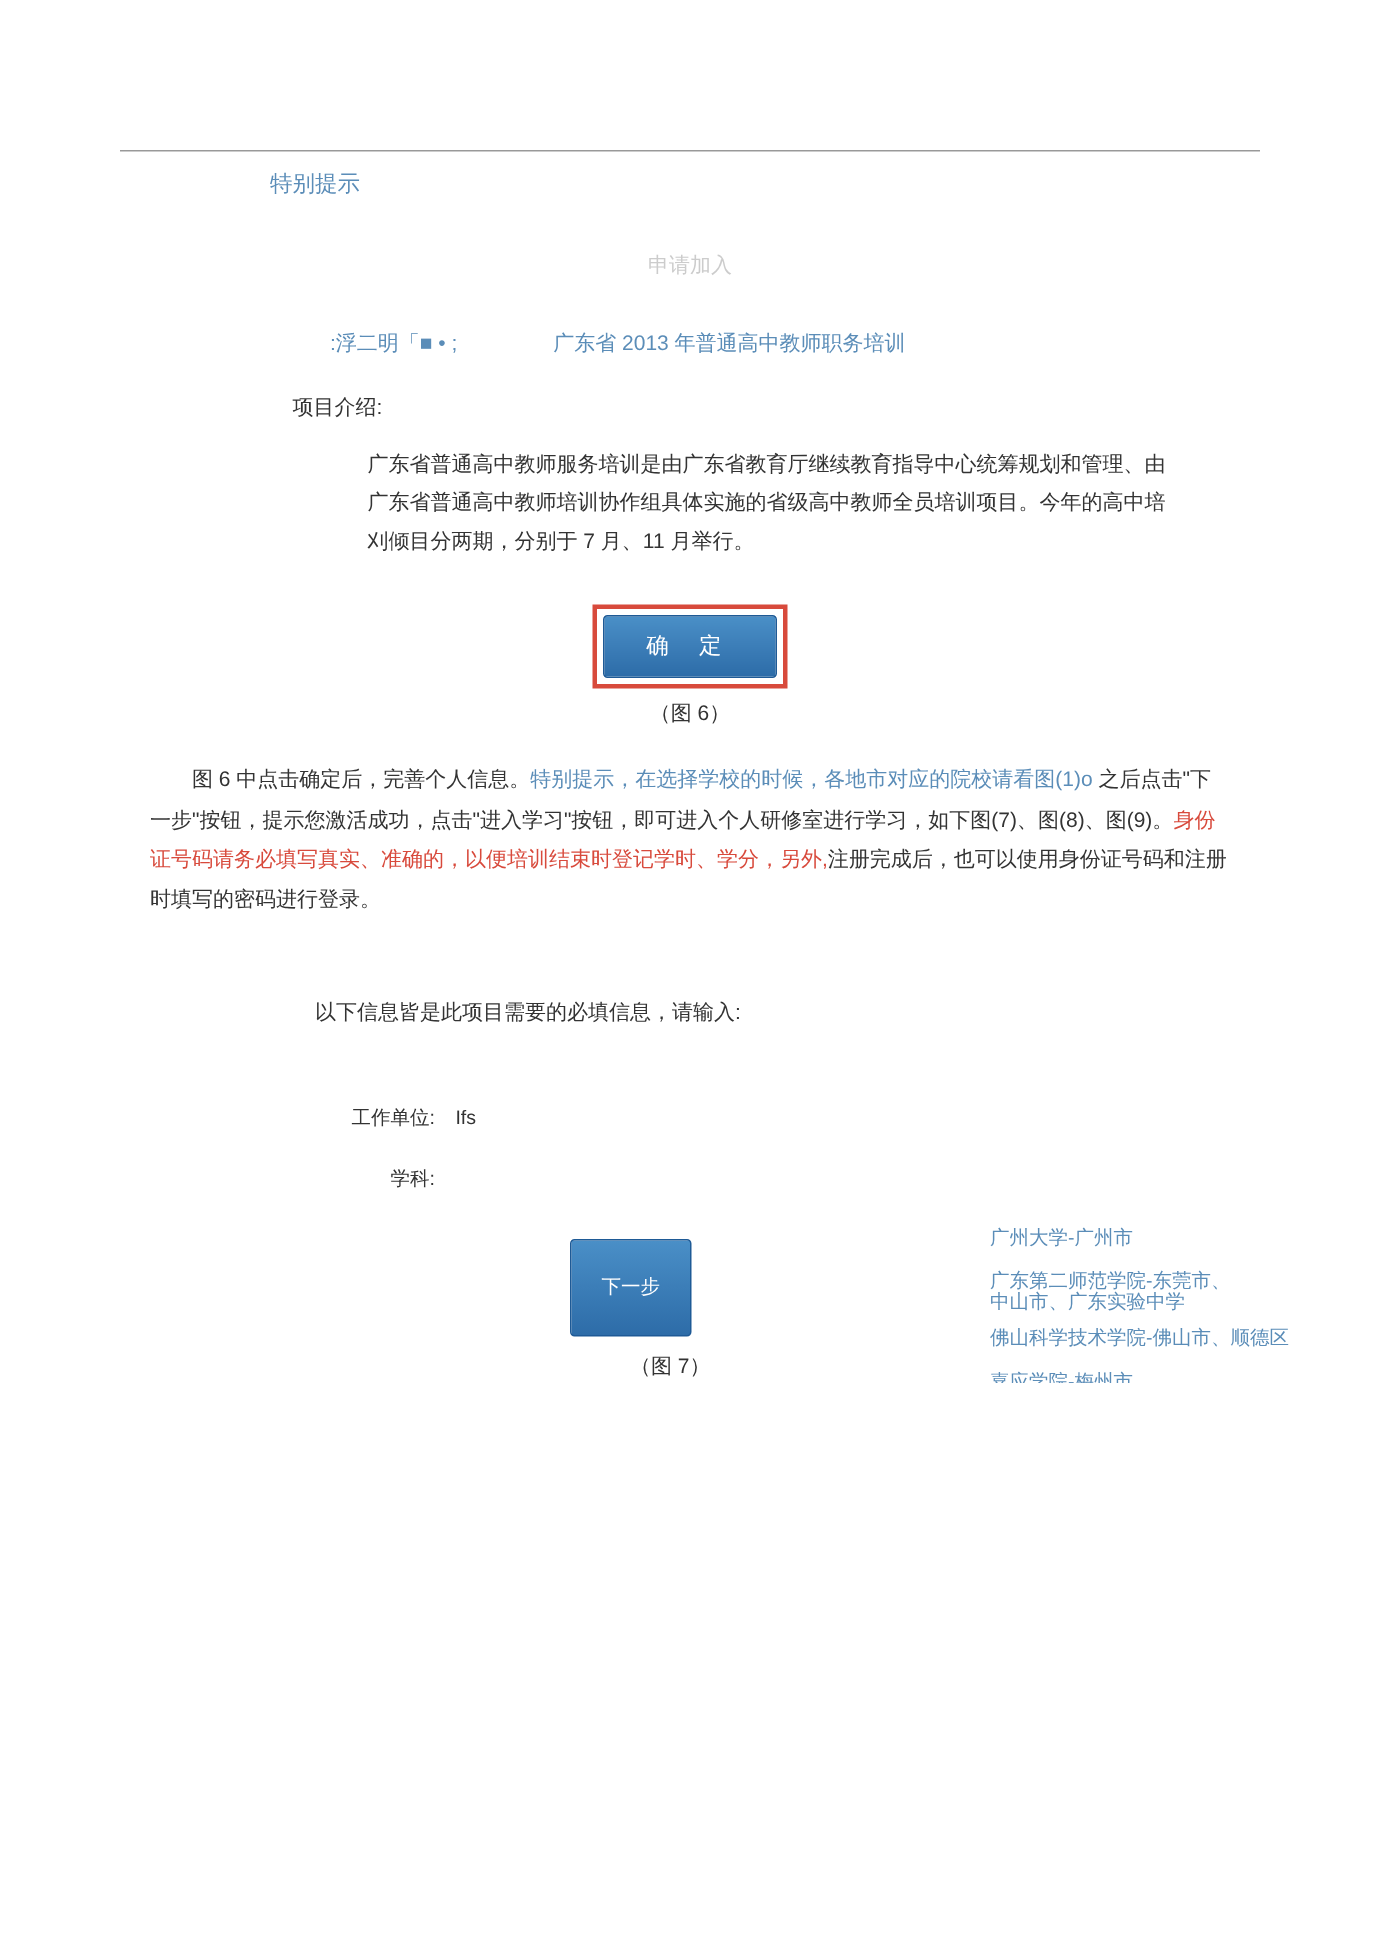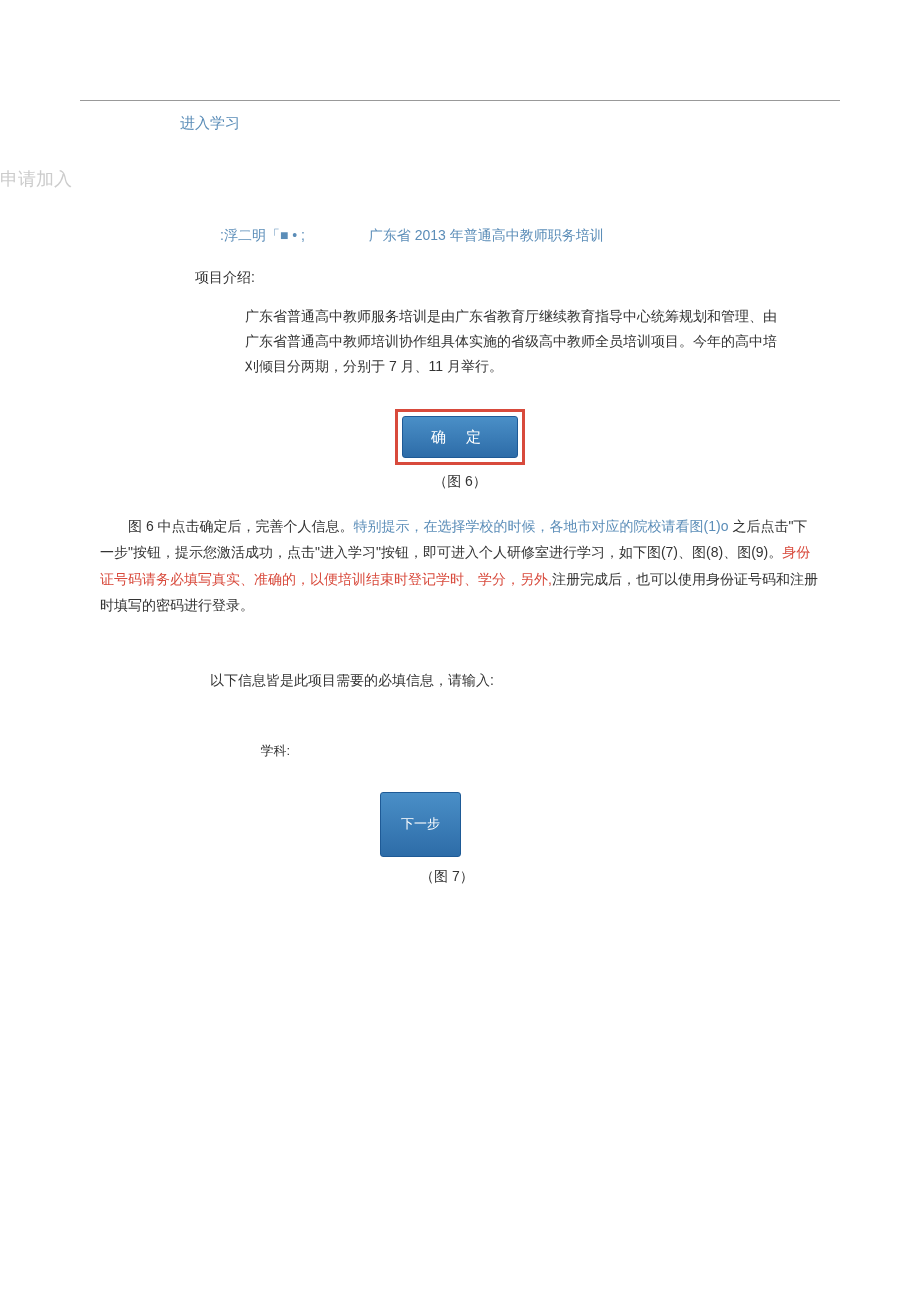--- a/index.html
+++ b/index.html
@@ -18,22 +18,23 @@
       border-top: 1px solid #999;
       margin: 0 80px 10px 80px;
     }
     .join-project {
       color: #5b8db8;
       font-size: 15px;
       margin-left: 180px;
       margin-bottom: 30px;
     }
     .apply-title {
+      text-align: center;
       color: #ccc;
-      font-size: 18px;
+      font-size: 14px;
       margin-bottom: 30px;
     }
     .row1 {
       margin-left: 220px;
       margin-bottom: 20px;
     }
     .blue-text { color: #5b8db8; }
     .project-name { color: #5b8db8; margin-left: 60px; }
     .intro-label {
       margin-left: 195px;
@@ -141,21 +142,21 @@
     .fig7 {
       margin-left: 420px;
       margin-top: 8px;
     }
   </style>
 </head>
 <body>
 
 <hr class="top-hr">
 
-<div class="join-project">进入学习</div>
+<div class="join-project">特别提示</div>
 
 <div class="apply-title">申请加入</div>
 
 <div class="row1">
   <span class="blue-text">:浮二明「■ • ;</span>
   <span class="project-name">广东省 2013 年普通高中教师职务培训</span>
 </div>
 
 <div class="intro-label">项目介绍:</div>
 
@@ -170,25 +171,39 @@
 
 <div class="main-para">
   <span>图 6 中点击确定后，完善个人信息。</span><span class="blue-text">特别提示，在选择学校的时候，各地市对应的院校请看图(1)o </span><span>之后点击"下一步"按钮，提示您激活成功，点击"进入学习"按钮，即可进入个人研修室进行学习，如下图(7)、图(8)、图(9)。</span><span class="red-text">身份证号码请务必填写真实、准确的，以便培训结束时登记学时、学分，另外,</span><span>注册完成后，也可以使用身份证号码和注册时填写的密码进行登录。</span>
 </div>
 
 <div class="form-intro">以下信息皆是此项目需要的必填信息，请输入:</div>
 
 <div class="form-area">
 
 
+  <div class="form-row">
+    <span class="label-col">工作单位:</span>
+    <span>Ifs</span>
+  </div>
 
   <div class="form-row">
     <span class="label-col">学科:</span>
   </div>
 
 
+  <div class="schools-list">
+    <div>广州大学-广州市</div>
+    <div style="position:relative;">
+      <span>广东第二师范学院-东莞市、</span>
+      <span style="position:absolute; left:0; top:14px;">中山市、广东实验中学</span>
+    </div>
+    <div style="margin-top:18px;">佛山科学技术学院-佛山市、顺德区</div>
+    <div>嘉应学院-梅州市</div>
+    <div>韩山师范学院-汕头市、汕尾市</div>
+  </div>
 
 </div>
 
 <div class="btn-container-2">
   <span class="btn-blue-plain">下一步</span>
 </div>
 <div class="fig7">（图 7）</div>
 
 </body></html>

